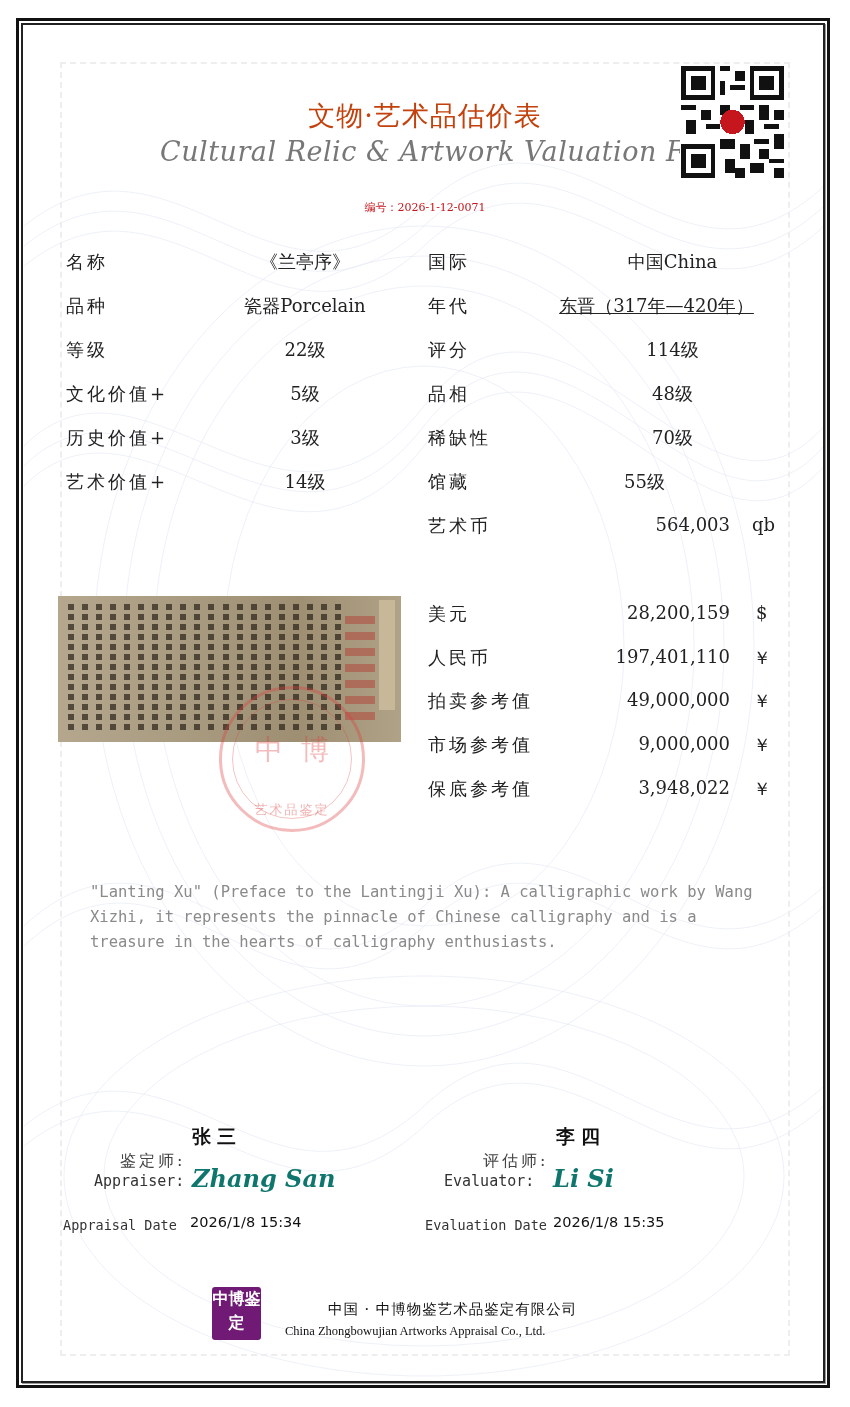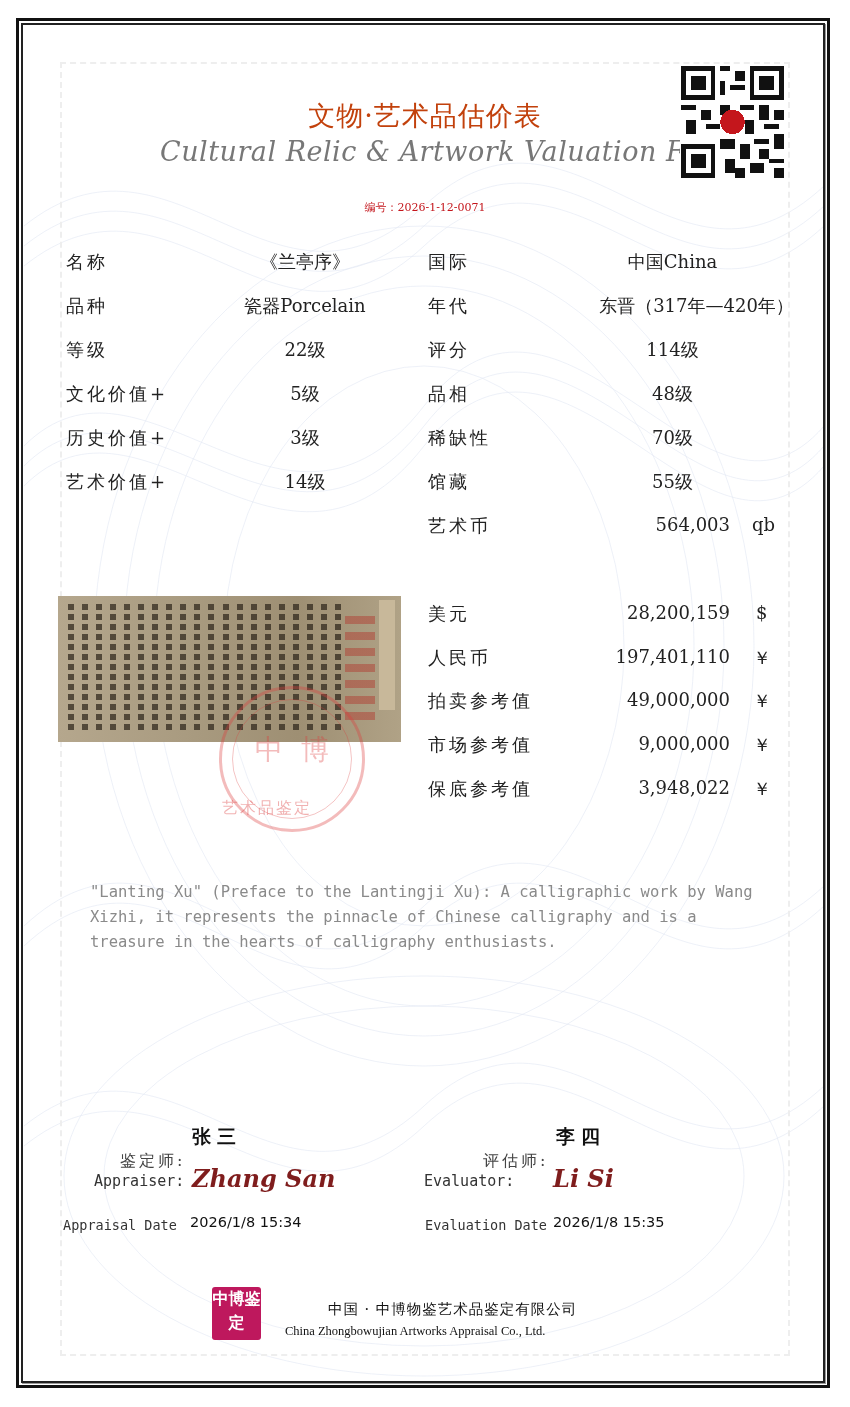--- a/index.html
+++ b/index.html
@@ -57,38 +57,38 @@
     .seal-marks { position: absolute; right: 26px; top: 20px; width: 30px; height: 110px;
       background: repeating-linear-gradient(180deg,#b0473a 0 8px,transparent 8px 16px); opacity: .55; }
 
     .stamp {
       position: absolute; left: 219px; top: 686px; width: 146px; height: 146px;
       border-radius: 50%; border: 3px solid rgba(220,60,60,.35);
       box-sizing: border-box;
     }
     .stamp-inner { position: absolute; inset: 10px; border-radius: 50%; border: 1px solid rgba(220,60,60,.3); }
     .stamp-text { position: absolute; left: 0; right: 0; text-align: center; color: rgba(220,60,60,.35); font-size: 28px; top: 42px; letter-spacing: 18px; padding-left: 18px; }
-    .stamp-ring { position: absolute; left: 0; right: 0; bottom: 10px; color: rgba(220,60,60,.4); font-size: 16px; letter-spacing: 2px; }
+    .stamp-ring { position: absolute; left: 0; right: 0; bottom: 10px; text-align: center; color: rgba(220,60,60,.4); font-size: 13px; letter-spacing: 2px; }
 
     .desc {
       position: absolute; left: 90px; top: 880px; width: 690px;
       font-family: "DejaVu Sans Mono", monospace; font-size: 15.5px; line-height: 25px; color: #8a8a8a;
     }
     .desc p { margin: 0; }
 
     .sig-label-cn { position: absolute; font-size: 16px; color: #444; letter-spacing: 3px; margin-top: 21px; }
     .sig-name-cn { position: absolute; font-size: 19px; font-weight: bold; color: #111; font-family: "DejaVu Serif", serif; letter-spacing: 6px; }
     .sig-label-en { position: absolute; font-family: "DejaVu Sans Mono", monospace; font-size: 15px; color: #333; }
-    .sig-name-en { position: absolute; font-family: "DejaVu Serif", serif; font-style: italic; font-weight: bold; font-size: 24px; color: #7f1d1d; }
+    .sig-name-en { position: absolute; font-family: "DejaVu Serif", serif; font-style: italic; font-weight: bold; font-size: 24px; color: #0f766e; }
     .date-label { position: absolute; font-family: "DejaVu Sans Mono", monospace; font-size: 13.5px; color: #333; }
     .date-val { position: absolute; font-family: "DejaVu Sans", sans-serif; font-size: 14.5px; color: #111; }
 
     .company-seal {
       position: absolute; left: 212px; top: 1287px; width: 49px; height: 53px;
-      background: #be185d; color: #fff; font-size: 16px; line-height: 24px; text-align: center;
+      background: #701a75; color: #fff; font-size: 16px; line-height: 24px; text-align: center;
       font-weight: bold; border-radius: 3px;
     }
     .company-cn { position: absolute; left: 300px; top: 1300px; font-family: "DejaVu Serif", serif; font-size: 14.5px; color: #111; letter-spacing: 1px; margin-left: 28px; }
     .company-en { position: absolute; left: 285px; top: 1324px; font-family: "Liberation Serif", serif; font-size: 12.5px; color: #111; }
   </style>
 </head>
 <body>
 
 <svg class="guilloche" viewBox="0 0 800 1356" xmlns="http://www.w3.org/2000/svg">
   <g fill="none" stroke="#c9d3ea" stroke-width="0.6">
@@ -177,33 +177,33 @@
 
   <span class="field label" style="left:66px;top:470px;">艺术价值+</span>
   <span class="field val-c" style="left:210px;width:190px;top:470px;">14级</span>
 </div>
 
 <div>
   <span class="field label" style="left:428px;top:250px;">国际</span>
   <span class="field val-c" style="left:560px;width:225px;top:250px;">中国China</span>
 
   <span class="field label" style="left:428px;top:294px;">年代</span>
-  <span class="field val-c" style="left:584px;width:225px;top:294px;">东晋（317年—420年）</span>
+  <span class="field val-c" style="left:544px;width:225px;top:294px;text-decoration:underline;">东晋（317年—420年）</span>
 
   <span class="field label" style="left:428px;top:338px;">评分</span>
   <span class="field val-c" style="left:560px;width:225px;top:338px;">114级</span>
 
   <span class="field label" style="left:428px;top:382px;">品相</span>
   <span class="field val-c" style="left:560px;width:225px;top:382px;">48级</span>
 
   <span class="field label" style="left:428px;top:426px;">稀缺性</span>
   <span class="field val-c" style="left:560px;width:225px;top:426px;">70级</span>
 
   <span class="field label" style="left:428px;top:470px;">馆藏</span>
-  <span class="field val-c" style="left:560px;width:225px;top:470px;">55级</span>
+  <span class="field val-c" style="left:532px;width:225px;top:470px;">55级</span>
 
   <span class="field label" style="left:428px;top:514px;">艺术币</span>
   <span class="field val-r" style="left:560px;width:170px;top:514px;">564,003</span>
   <span class="field" style="left:752px;top:514px;">qb</span>
 </div>
 
 <div class="artwork">
   <div class="cols">
     <div class="col"></div>
       <div class="col"></div>
@@ -264,20 +264,20 @@
 
 <span class="sig-label-cn" style="left:120px;top:1130px;">鉴定师:</span>
 <span class="sig-name-cn" style="left:192px;top:1124px;">张三</span>
 <span class="sig-label-en" style="left:94px;top:1172px;">Appraiser:</span>
 <span class="sig-name-en" style="left:192px;top:1164px;">Zhang San</span>
 <span class="date-label" style="left:63px;top:1217px;">Appraisal Date</span>
 <span class="date-val" style="left:190px;top:1214px;">2026/1/8 15:34</span>
 
 <span class="sig-label-cn" style="left:483px;top:1130px;">评估师:</span>
 <span class="sig-name-cn" style="left:556px;top:1124px;">李四</span>
-<span class="sig-label-en" style="left:424px;top:1172px;">Evaluator:</span>
+<span class="sig-label-en" style="left:444px;top:1172px;">Evaluator:</span>
 <span class="sig-name-en" style="left:553px;top:1164px;">Li Si</span>
 <span class="date-label" style="left:425px;top:1217px;">Evaluation Date</span>
 <span class="date-val" style="left:553px;top:1214px;">2026/1/8 15:35</span>
 
 <div class="company-seal">中博鉴定</div>
 <div class="company-cn">中国 · 中博物鉴艺术品鉴定有限公司</div>
 <div class="company-en">China Zhongbowujian Artworks Appraisal Co., Ltd.</div>
 
 </body></html>

